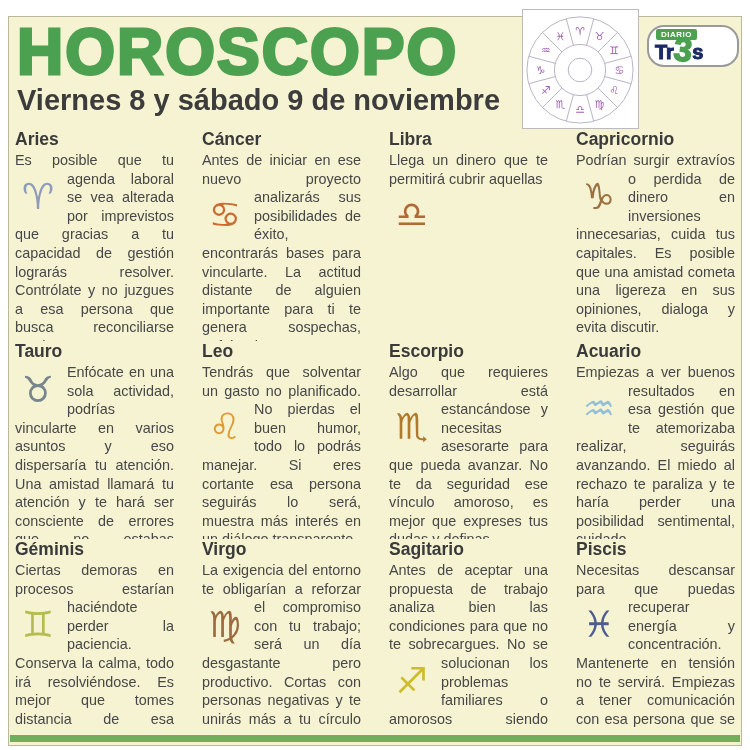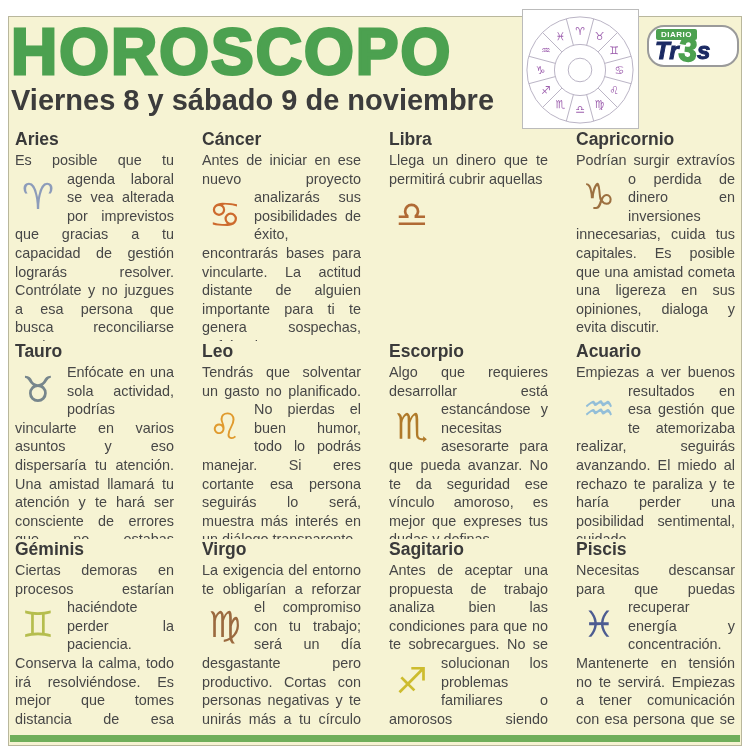--- a/index.html
+++ b/index.html
@@ -5,21 +5,21 @@
   html,body{margin:0;padding:0;}
   body{
     width:750px;height:750px;overflow:hidden;background:#ffffff;
     font-family:"Liberation Sans", sans-serif;position:relative;
   }
   .panel{
     position:absolute;left:8px;top:16px;right:8px;bottom:4px;
     background:#f6f3d3;border:1px solid #b9b79c;box-sizing:border-box;
   }
   
-  .header{position:relative;height:110px;padding:0 2px;}
+  .header{position:relative;height:110px;padding:0 8px;}
   .main-title{
     margin:0;padding-top:2px;
     font-size:64px;font-weight:bold;letter-spacing:2px;
     color:#4ca150;-webkit-text-stroke:3px #4ca150;
     line-height:1.05;white-space:nowrap;
   }
   .subtitle{
     margin:0;font-size:29px;color:#3c3c3c;line-height:1.0;
     letter-spacing:0px;white-space:nowrap;
   }
@@ -40,21 +40,21 @@
   }
   .logo-kicker{
     position:absolute;top:2px;left:7px;background:#4ca150;color:#fff;
     font-size:8px;font-weight:bold;padding:1px 5px;border-radius:2px;
     letter-spacing:0.5px;
   }
   .logo-word{
     position:absolute;bottom:1px;left:6px;white-space:nowrap;
     font-weight:bold;line-height:1;
   }
-  .logo-part1,.logo-part3{color:#1b2a63;font-size:24px;font-style:italic;-webkit-text-stroke:1px #1b2a63;}
+  .logo-part1,.logo-part3{color:#1b2a63;font-size:20px;-webkit-text-stroke:1px #1b2a63;}
   .logo-part2{color:#4ca150;font-size:33px;-webkit-text-stroke:1.5px #4ca150;
     display:inline-block;transform:rotate(6deg);position:relative;top:2px;}
   
   .grid{
     position:absolute;left:6px;right:6px;top:112px;bottom:14px;
     display:flex;gap:28px;overflow:hidden;
   }
   .col{flex:1;display:flex;flex-direction:column;min-width:0;}
   .entry{overflow:hidden;}
   .entry.r1{height:212px;}

